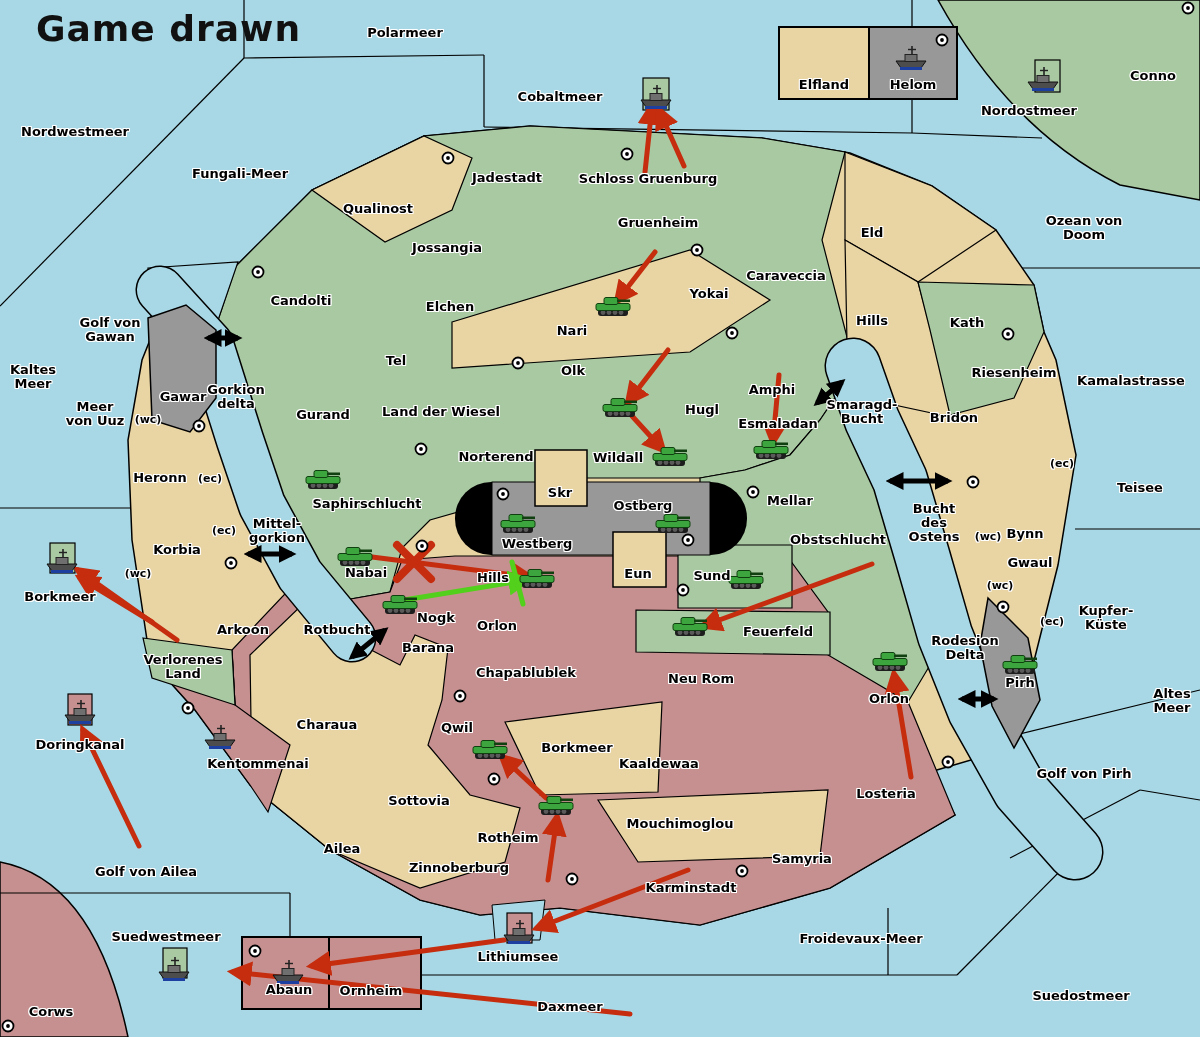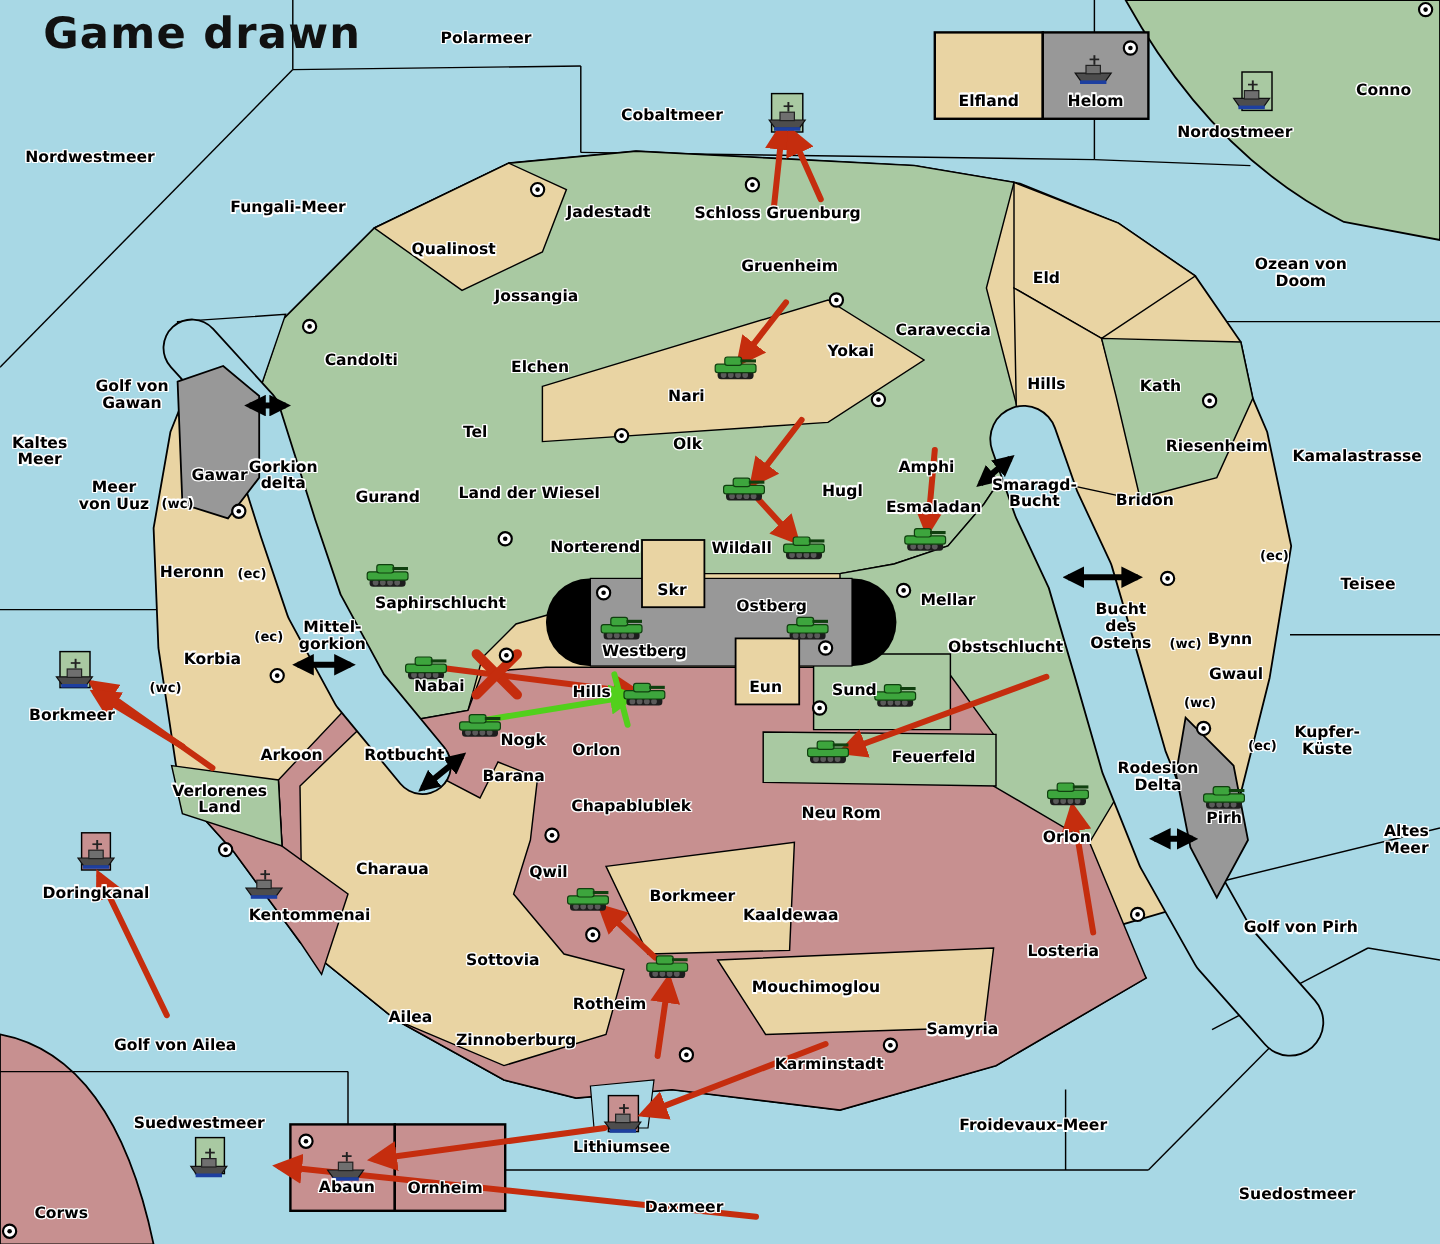--- a/index.html
+++ b/index.html
@@ -551,21 +551,21 @@
       <div class="lbl" style="left: 80px; top: 745px;">Doringkanal</div>
       <div class="lbl" style="left: 258px; top: 764px;">Kentommenai</div>
       <div class="lbl" style="left: 327px; top: 725px;">Charaua</div>
       <div class="lbl" style="left: 457px; top: 728px;">Qwil</div>
       <div class="lbl" style="left: 577px; top: 748px;">Borkmeer</div>
       <div class="lbl" style="left: 659px; top: 764px;">Kaaldewaa</div>
       <div class="lbl" style="left: 419px; top: 801px;">Sottovia</div>
       <div class="lbl" style="left: 508px; top: 822px; margin-top: 16px;">Rotheim</div>
       <div class="lbl" style="left: 680px; top: 824px;">Mouchimoglou</div>
       <div class="lbl" style="left: 342px; top: 849px;">Ailea</div>
-      <div class="lbl" style="left: 430px; top: 868px;">Zinnoberburg</div>
+      <div class="lbl" style="left: 459px; top: 868px;">Zinnoberburg</div>
       <div class="lbl" style="left: 691px; top: 888px;">Karminstadt</div>
       <div class="lbl" style="left: 802px; top: 859px;">Samyria</div>
       <div class="lbl" style="left: 146px; top: 872px;">Golf von Ailea</div>
       <div class="lbl" style="left: 166px; top: 937px;">Suedwestmeer</div>
       <div class="lbl" style="left: 518px; top: 957px;">Lithiumsee</div>
       <div class="lbl" style="left: 837px; top: 939px; padding-left: 48px;">Froidevaux-Meer</div>
       <div class="lbl" style="left: 51px; top: 1012px;">Corws</div>
       <div class="lbl" style="left: 289px; top: 990px;">Abaun</div>
       <div class="lbl" style="left: 371px; top: 991px;">Ornheim</div>
       <div class="lbl" style="left: 570px; top: 1007px;">Daxmeer</div>

